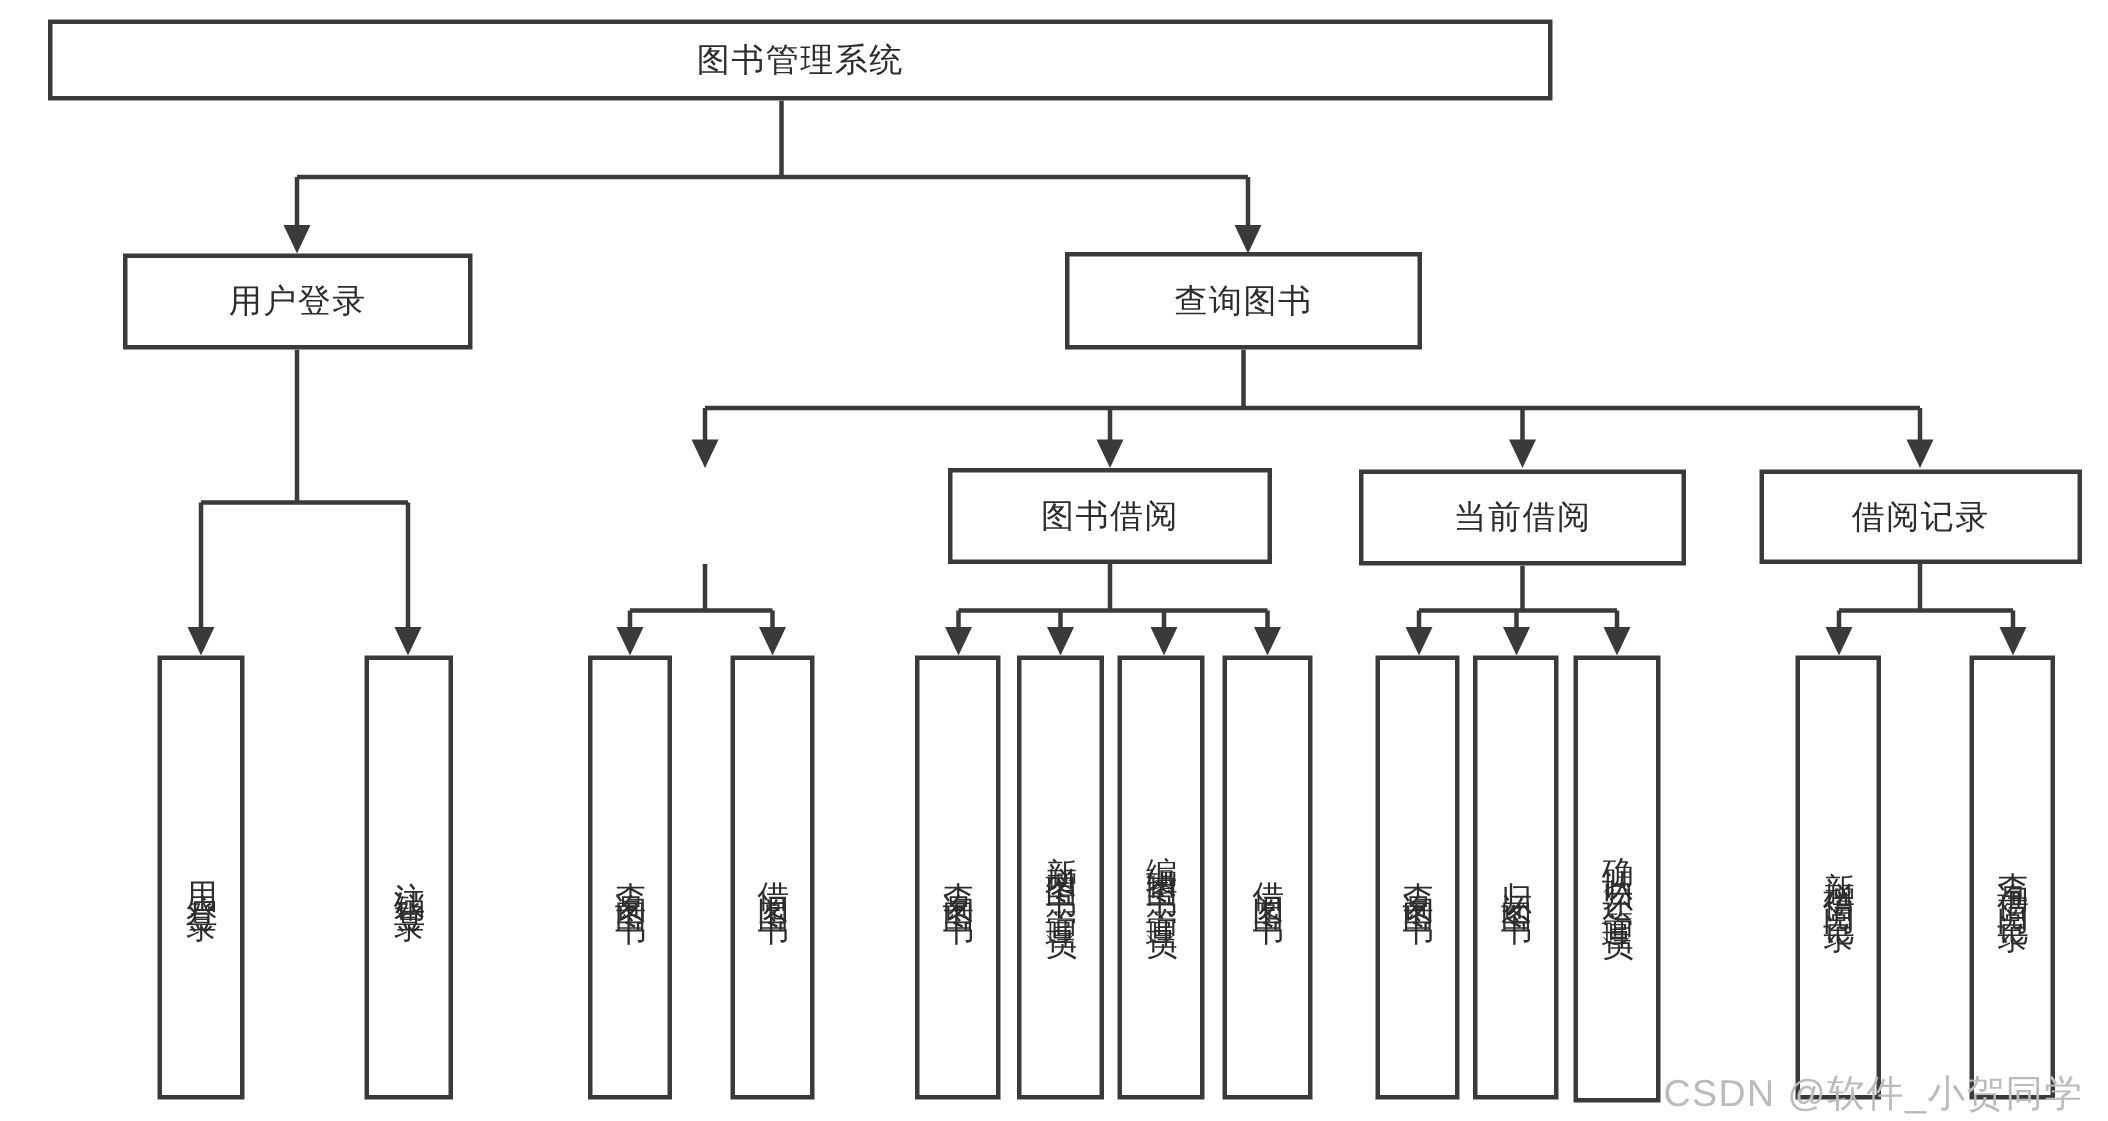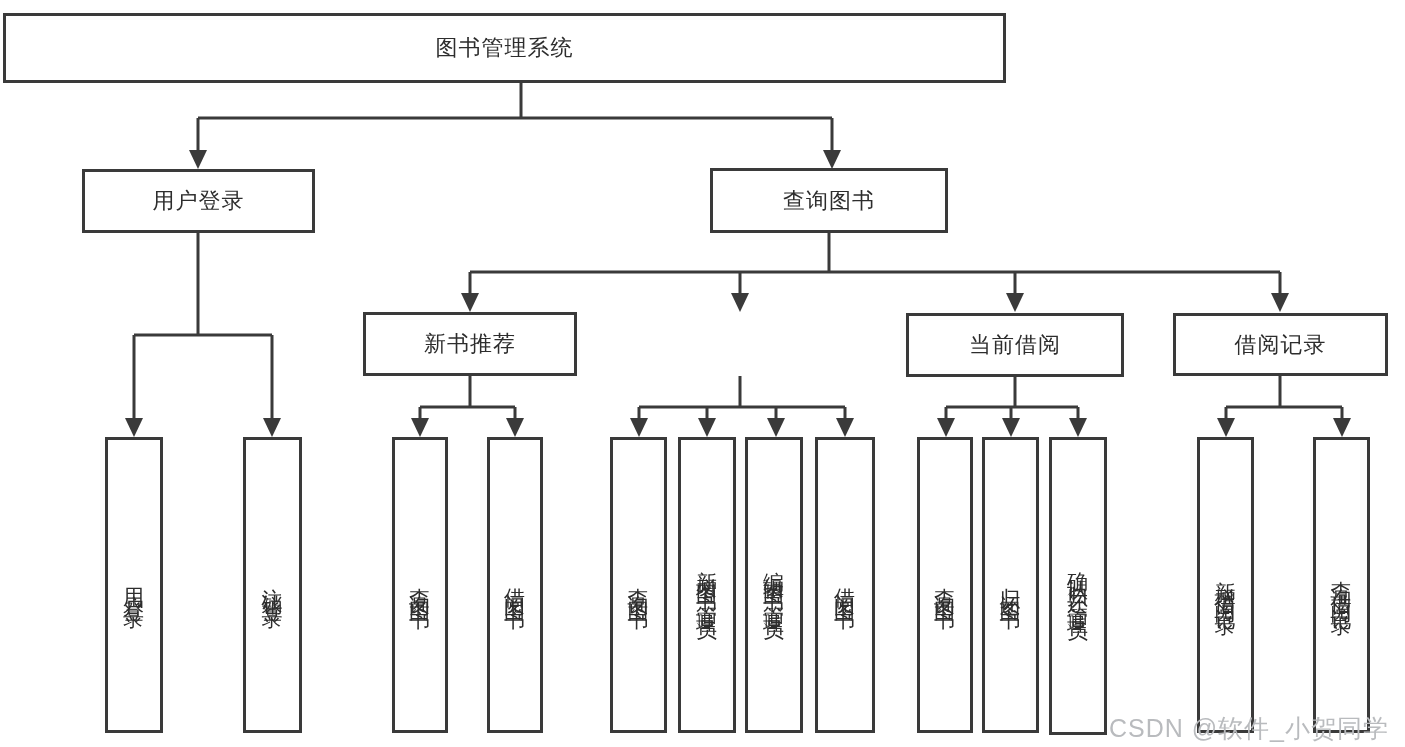--- a/index.html
+++ b/index.html
@@ -70,26 +70,26 @@
       <polygon points="767,418 785,418 776,437"></polygon>
       <polygon points="836,418 854,418 845,437"></polygon>
       <polygon points="937,418 955,418 946,437"></polygon>
       <polygon points="1002,418 1020,418 1011,437"></polygon>
       <polygon points="1069,418 1087,418 1078,437"></polygon>
       <polygon points="1217,418 1235,418 1226,437"></polygon>
       <polygon points="1333,418 1351,418 1342,437"></polygon>
     </g>
   </svg>
 
-  <div class="box h" style="left:3px;top:13px;width:1003px;height:70px">图书管理系统</div>
+  <div class="box h" style="left:32px;top:13px;width:1003px;height:54px">图书管理系统</div>
 
   <div class="box h" style="left:82px;top:169px;width:233px;height:64px">用户登录</div>
   <div class="box h" style="left:710px;top:168px;width:238px;height:65px">查询图书</div>
 
-  <div class="box h" style="left:363px;top:312px;width:214px;height:64px">新书推荐</div>
+  <div class="box h" style="left:632px;top:312px;width:216px;height:64px">图书借阅</div>
   <div class="box h" style="left:1173px;top:313px;width:215px;height:63px">借阅记录</div>
   <div class="box h" style="left:906px;top:313px;width:218px;height:64px">当前借阅</div>
 
   <div class="box v" style="left:105px;top:437px;width:58px;height:296px">用户登录</div>
   <div class="box v" style="left:243px;top:437px;width:59px;height:296px">注销登录</div>
 
   <div class="box v" style="left:392px;top:437px;width:56px;height:296px">查询图书</div>
   <div class="box v" style="left:487px;top:437px;width:56px;height:296px">借阅图书</div>
 
   <div class="box v" style="left:610px;top:437px;width:57px;height:296px">查询图书</div>

